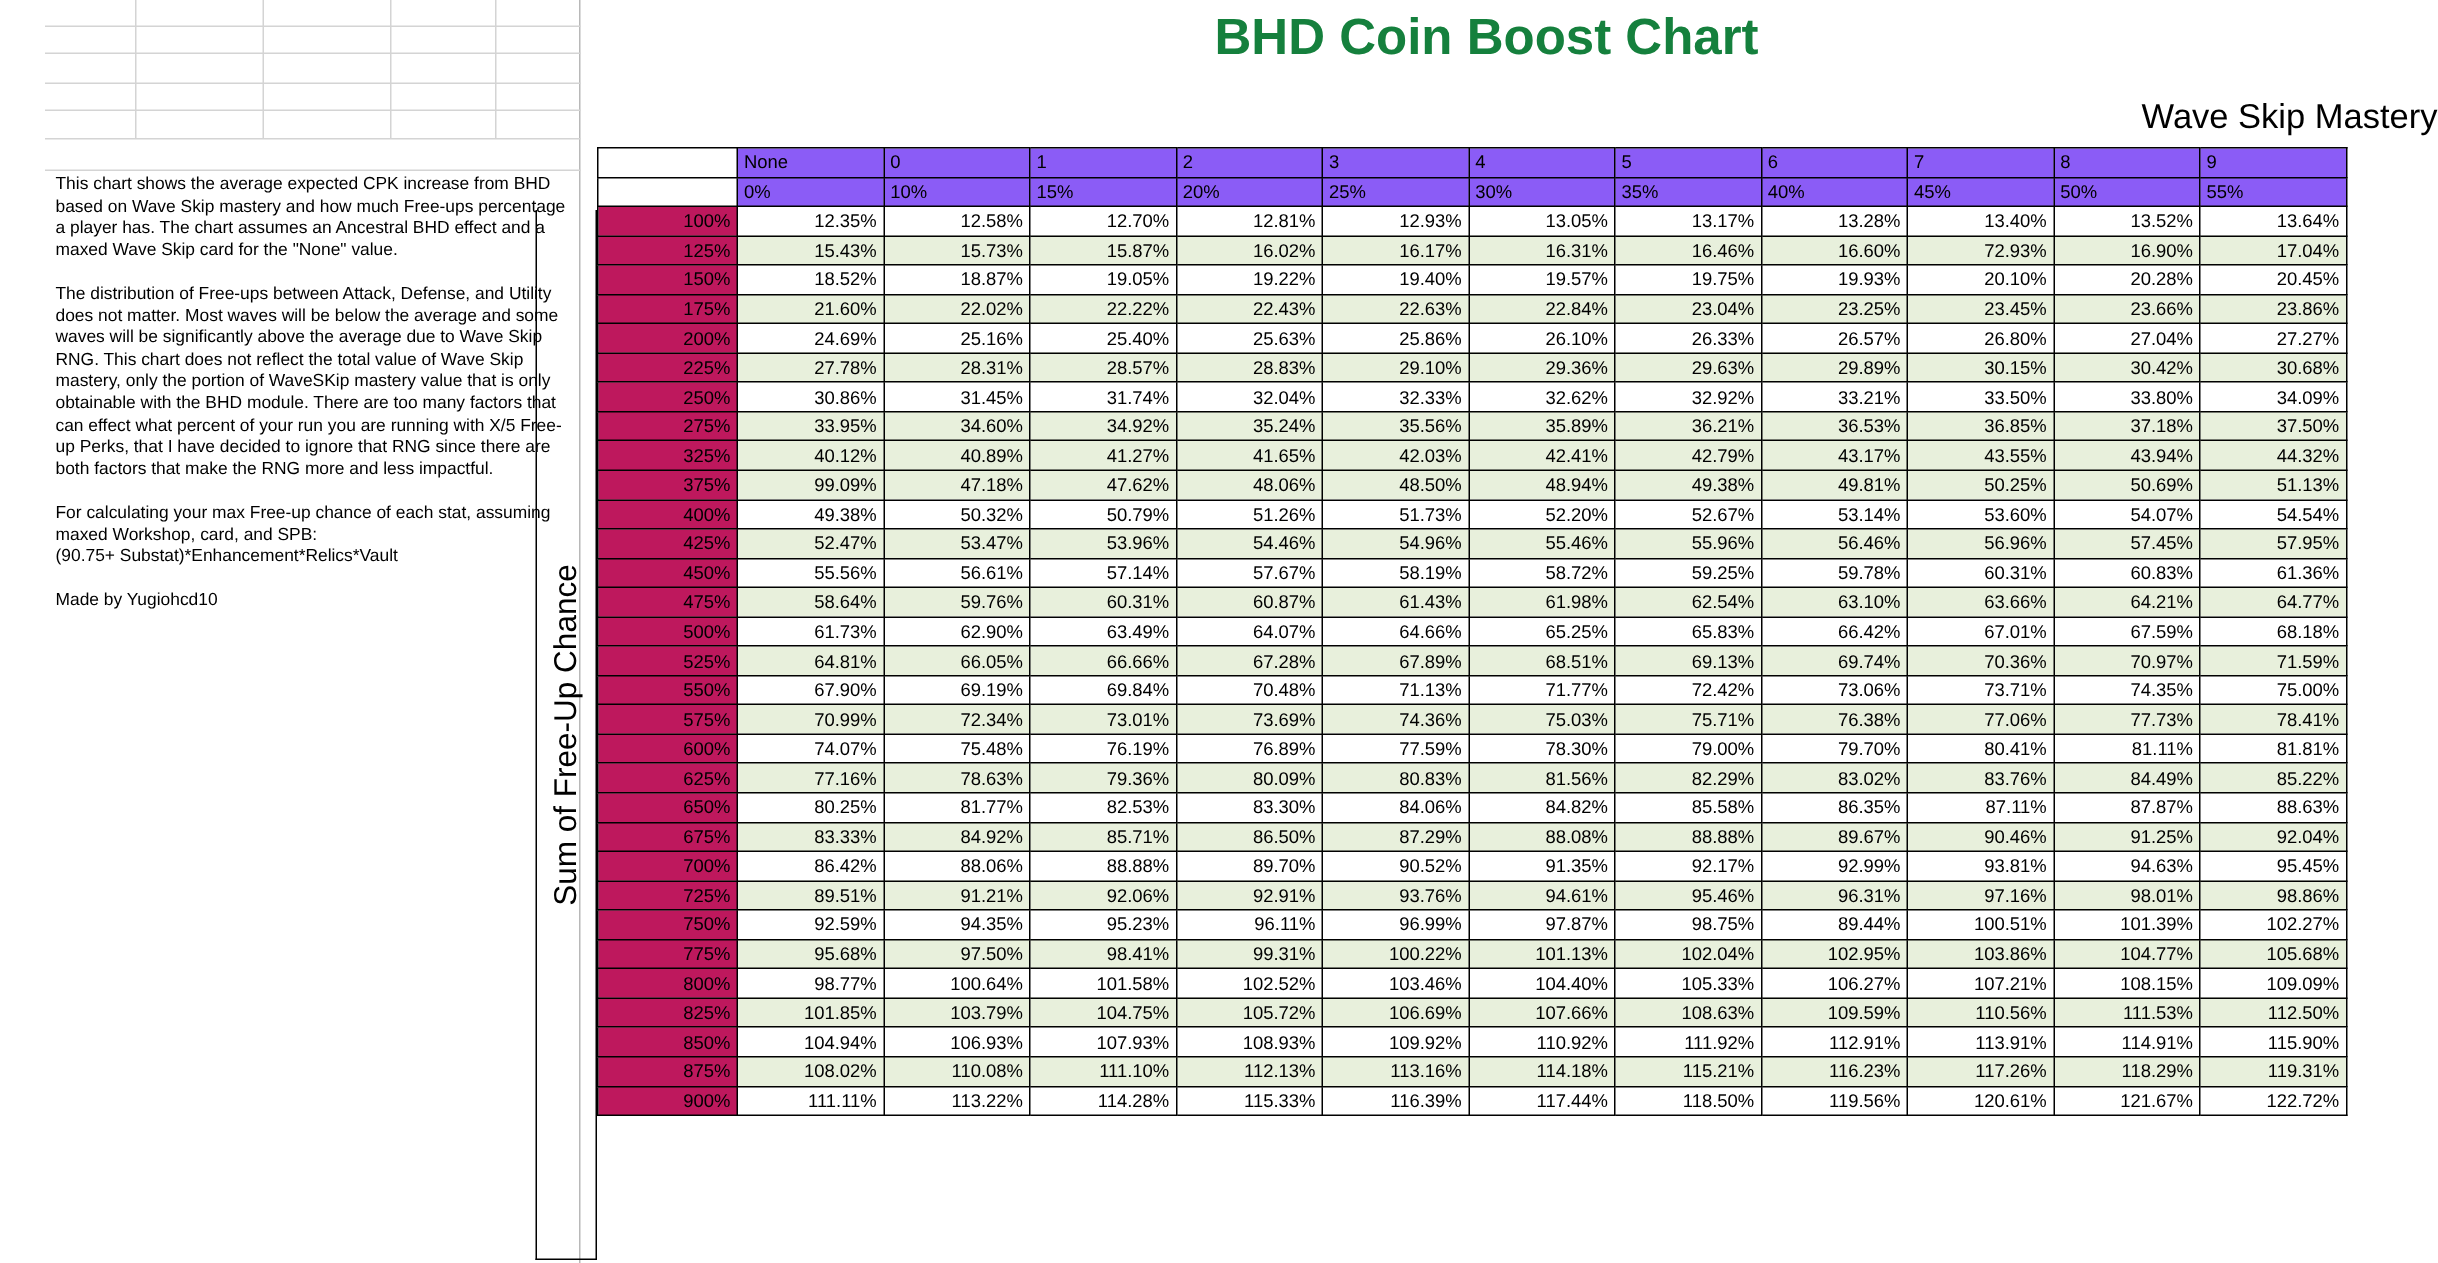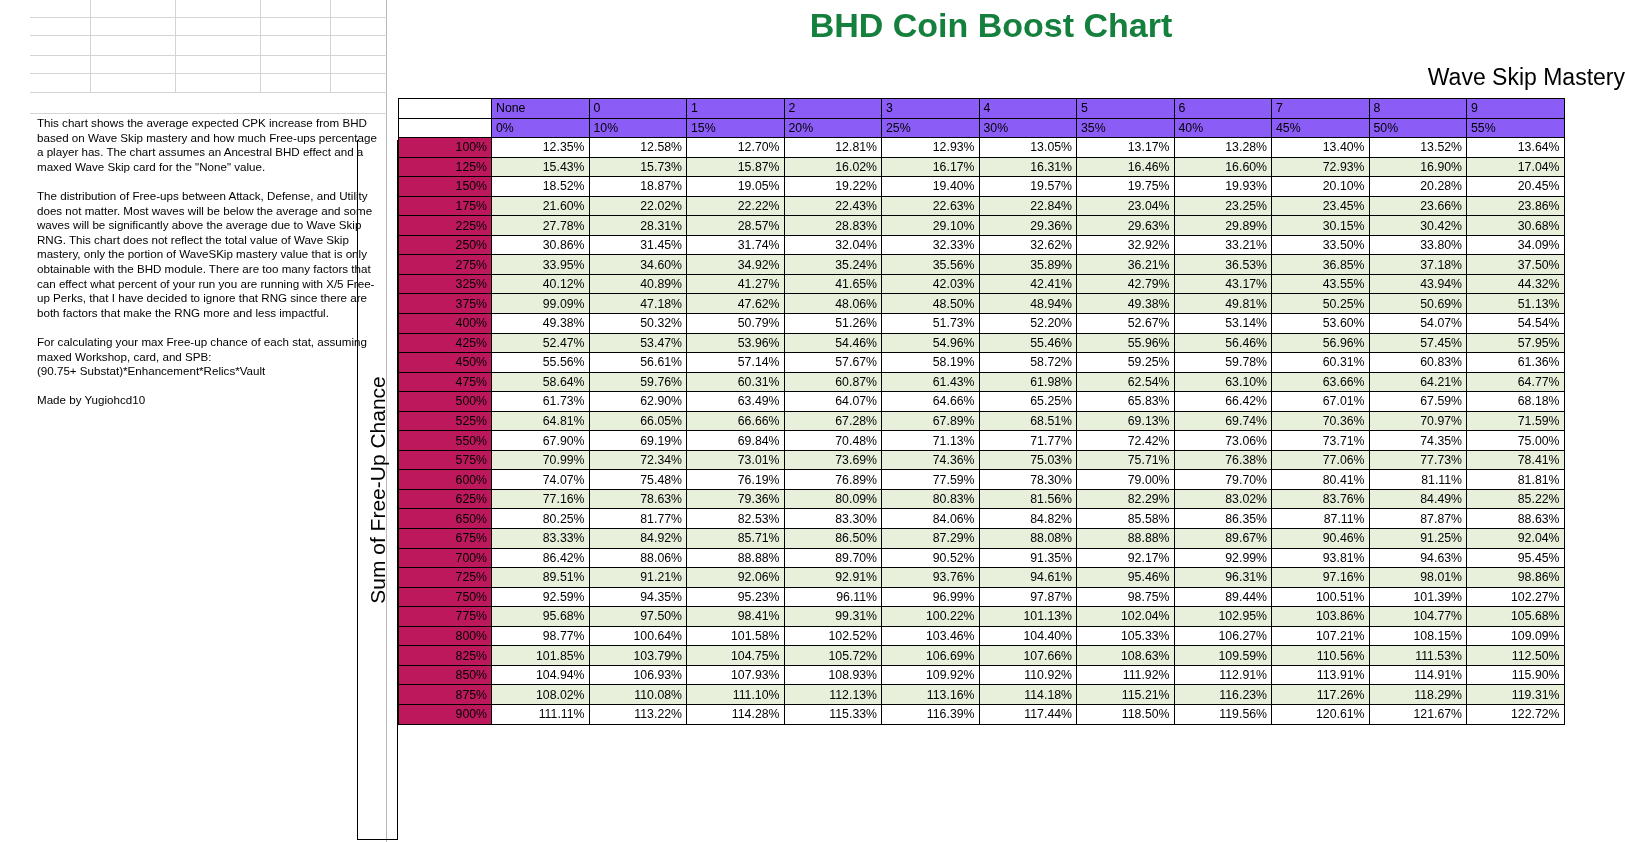--- a/index.html
+++ b/index.html
@@ -272,20 +272,34 @@
           <td class="val">22.22%</td>
           <td class="val">22.43%</td>
           <td class="val">22.63%</td>
           <td class="val">22.84%</td>
           <td class="val">23.04%</td>
           <td class="val">23.25%</td>
           <td class="val">23.45%</td>
           <td class="val">23.66%</td>
           <td class="val">23.86%</td>
         </tr>
+        <tr class="plain">
+          <td class="rowlabel">200%</td>
+          <td class="val">24.69%</td>
+          <td class="val">25.16%</td>
+          <td class="val">25.40%</td>
+          <td class="val">25.63%</td>
+          <td class="val">25.86%</td>
+          <td class="val">26.10%</td>
+          <td class="val">26.33%</td>
+          <td class="val">26.57%</td>
+          <td class="val">26.80%</td>
+          <td class="val">27.04%</td>
+          <td class="val">27.27%</td>
+        </tr>
         <tr class="band">
           <td class="rowlabel">225%</td>
           <td class="val">27.78%</td>
           <td class="val">28.31%</td>
           <td class="val">28.57%</td>
           <td class="val">28.83%</td>
           <td class="val">29.10%</td>
           <td class="val">29.36%</td>
           <td class="val">29.63%</td>
           <td class="val">29.89%</td>

